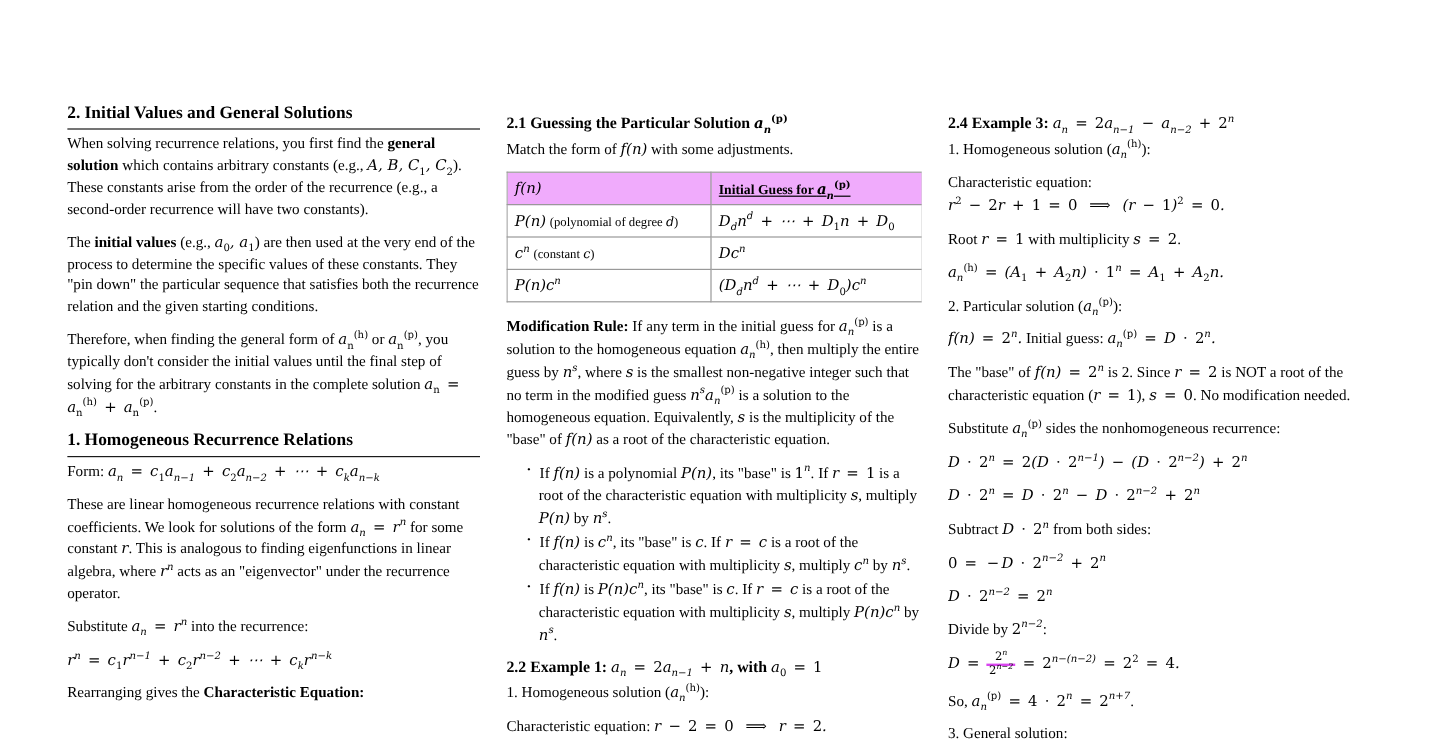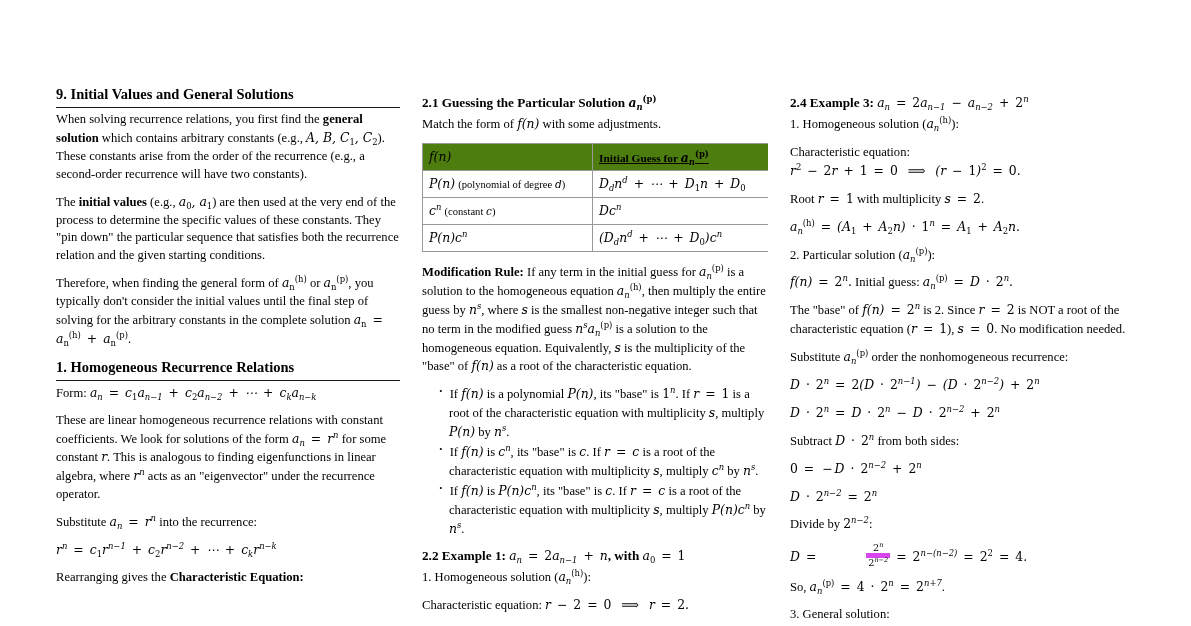--- a/index.html
+++ b/index.html
@@ -102,59 +102,58 @@
     line-height: 0;
   }
   sub.it, sup.it { font-style: italic; }
 
   .frac {
     display: inline-block;
     vertical-align: -0.55em;
     text-align: center;
     font-size: 0.78em;
     line-height: 1.05;
-    margin-left: 44px;
   }
   .frac .nu { display: block; padding: 0 2px; }
-  .frac .de { display: block; border-top: 5px solid #d946ef; padding: 0 2px; }
+  .frac .de { display: block; border-top: 2px solid #d946ef; padding: 0 2px; }
 
   
   table.guess {
     border-collapse: collapse;
     width: 100%;
     margin: 4px 0 11px 0;
     table-layout: fixed;
   }
   table.guess td, table.guess th {
     border: 1px solid #999999;
     padding: 4px 6px;
     font-size: 12.4px;
     text-align: left;
     vertical-align: middle;
     height: 18px;
   }
   table.guess thead th {
-    background: #4d7c0f;
+    background: #f0abfc;
     font-weight: normal;
   }
   table.guess thead th.hdr2 { font-weight: bold; font-size: 11.4px; text-decoration: underline; }
   table.guess col.c1 { width: 170px; }
   table.guess col.c2 { width: 176px; }
   .smallnote { font-size: 10.6px; font-style: normal; }
   .smallnote .m { font-size: 10.6px; }
 </style>
 </head>
 <body>
 
 <div class="page">
   <div class="columns">
 
     <div class="col col-1">
 
-      <h2 class="section first">9. Initial Values and General Solutions</h2>
+      <h2 class="section first">2. Initial Values and General Solutions</h2>
 
       <p class="para"><span>When solving recurrence relations, you first find the </span><b class="b">general solution</b><span> which contains arbitrary constants (e.g., </span><span class="m"><i>A</i>, <i>B</i>, <i>C</i><sub>1</sub>, <i>C</i><sub>2</sub></span><span>). These constants arise from the order of the recurrence (e.g., a second-order recurrence will have two constants).</span></p>
 
       <p class="para"><span>The </span><b class="b">initial values</b><span> (e.g., </span><span class="m"><i>a</i><sub>0</sub>, <i>a</i><sub>1</sub></span><span>) are then used at the very end of the process to determine the specific values of these constants. They "pin down" the particular sequence that satisfies both the recurrence relation and the given starting conditions.</span></p>
 
       <p class="para"><span>Therefore, when finding the general form of </span><span class="m"><i>a</i><sub>n</sub><sup>(h)</sup></span><span> or </span><span class="m"><i>a</i><sub>n</sub><sup>(p)</sup></span><span>, you typically don't consider the initial values until the final step of solving for the arbitrary constants in the complete solution </span><span class="m"><i>a</i><sub>n</sub> <span class="op">=</span></span> <span class="m"><i>a</i><sub>n</sub><sup>(h)</sup> <span class="op">+</span> <i>a</i><sub>n</sub><sup>(p)</sup></span><span>.</span></p>
 
       <h2 class="section">1. Homogeneous Recurrence Relations</h2>
 
       <p class="eq"><span>Form: </span><span class="m"><i>a</i><sub class="it">n</sub> <span class="op">=</span> <i>c</i><sub>1</sub><i>a</i><sub class="it">n−1</sub> <span class="op">+</span> <i>c</i><sub>2</sub><i>a</i><sub class="it">n−2</sub> <span class="op">+</span> ⋯ <span class="op">+</span> <i>c</i><sub class="it">k</sub><i>a</i><sub class="it">n−k</sub></span></p>
@@ -231,21 +230,21 @@
       <p class="eq">Root <span class="m"><i>r</i> <span class="op">=</span> <span class="num">1</span></span> with multiplicity <span class="m"><i>s</i> <span class="op">=</span> <span class="num">2</span></span>.</p>
 
       <p class="eq"><span class="m"><i>a</i><sub class="it">n</sub><sup>(h)</sup> <span class="op">=</span> (<i>A</i><sub>1</sub> <span class="op">+</span> <i>A</i><sub>2</sub><i>n</i>) <span class="op">·</span> <span class="num">1</span><sup class="it">n</sup> <span class="op">=</span> <i>A</i><sub>1</sub> <span class="op">+</span> <i>A</i><sub>2</sub><i>n</i>.</span></p>
 
       <p class="para"><span>2. Particular solution (</span><span class="m"><i>a</i><sub class="it">n</sub><sup>(p)</sup></span><span>):</span></p>
 
       <p class="eq"><span class="m"><i>f</i>(<i>n</i>) <span class="op">=</span> <span class="num">2</span><sup class="it">n</sup>.</span> Initial guess: <span class="m"><i>a</i><sub class="it">n</sub><sup>(p)</sup> <span class="op">=</span> <i>D</i> <span class="op">·</span> <span class="num">2</span><sup class="it">n</sup>.</span></p>
 
       <p class="para"><span>The "base" of </span><span class="m"><i>f</i>(<i>n</i>) <span class="op">=</span> <span class="num">2</span><sup class="it">n</sup></span><span> is 2. Since </span><span class="m"><i>r</i> <span class="op">=</span> <span class="num">2</span></span><span> is NOT a root of the characteristic equation (</span><span class="m"><i>r</i> <span class="op">=</span> <span class="num">1</span></span><span>), </span><span class="m"><i>s</i> <span class="op">=</span> <span class="num">0</span></span><span>. No modification needed.</span></p>
 
-      <p class="eq"><span>Substitute </span><span class="m"><i>a</i><sub class="it">n</sub><sup>(p)</sup></span><span> order the nonhomogeneous recurrence:</span></p>
+      <p class="eq"><span>Substitute </span><span class="m"><i>a</i><sub class="it">n</sub><sup>(p)</sup></span><span> sides the nonhomogeneous recurrence:</span></p>
 
       <p class="eq"><span class="m"><i>D</i> <span class="op">·</span> <span class="num">2</span><sup class="it">n</sup> <span class="op">=</span> <span class="num">2</span>(<i>D</i> <span class="op">·</span> <span class="num">2</span><sup class="it">n−1</sup>) <span class="op">−</span> (<i>D</i> <span class="op">·</span> <span class="num">2</span><sup class="it">n−2</sup>) <span class="op">+</span> <span class="num">2</span><sup class="it">n</sup></span></p>
 
       <p class="eq"><span class="m"><i>D</i> <span class="op">·</span> <span class="num">2</span><sup class="it">n</sup> <span class="op">=</span> <i>D</i> <span class="op">·</span> <span class="num">2</span><sup class="it">n</sup> <span class="op">−</span> <i>D</i> <span class="op">·</span> <span class="num">2</span><sup class="it">n−2</sup> <span class="op">+</span> <span class="num">2</span><sup class="it">n</sup></span></p>
 
       <p class="eq"><span>Subtract </span><span class="m"><i>D</i> <span class="op">·</span> <span class="num">2</span><sup class="it">n</sup></span><span> from both sides:</span></p>
 
       <p class="eq"><span class="m"><span class="num">0</span> <span class="op">=</span> <span class="op">−</span><i>D</i> <span class="op">·</span> <span class="num">2</span><sup class="it">n−2</sup> <span class="op">+</span> <span class="num">2</span><sup class="it">n</sup></span></p>
 
       <p class="eq"><span class="m"><i>D</i> <span class="op">·</span> <span class="num">2</span><sup class="it">n−2</sup> <span class="op">=</span> <span class="num">2</span><sup class="it">n</sup></span></p>

